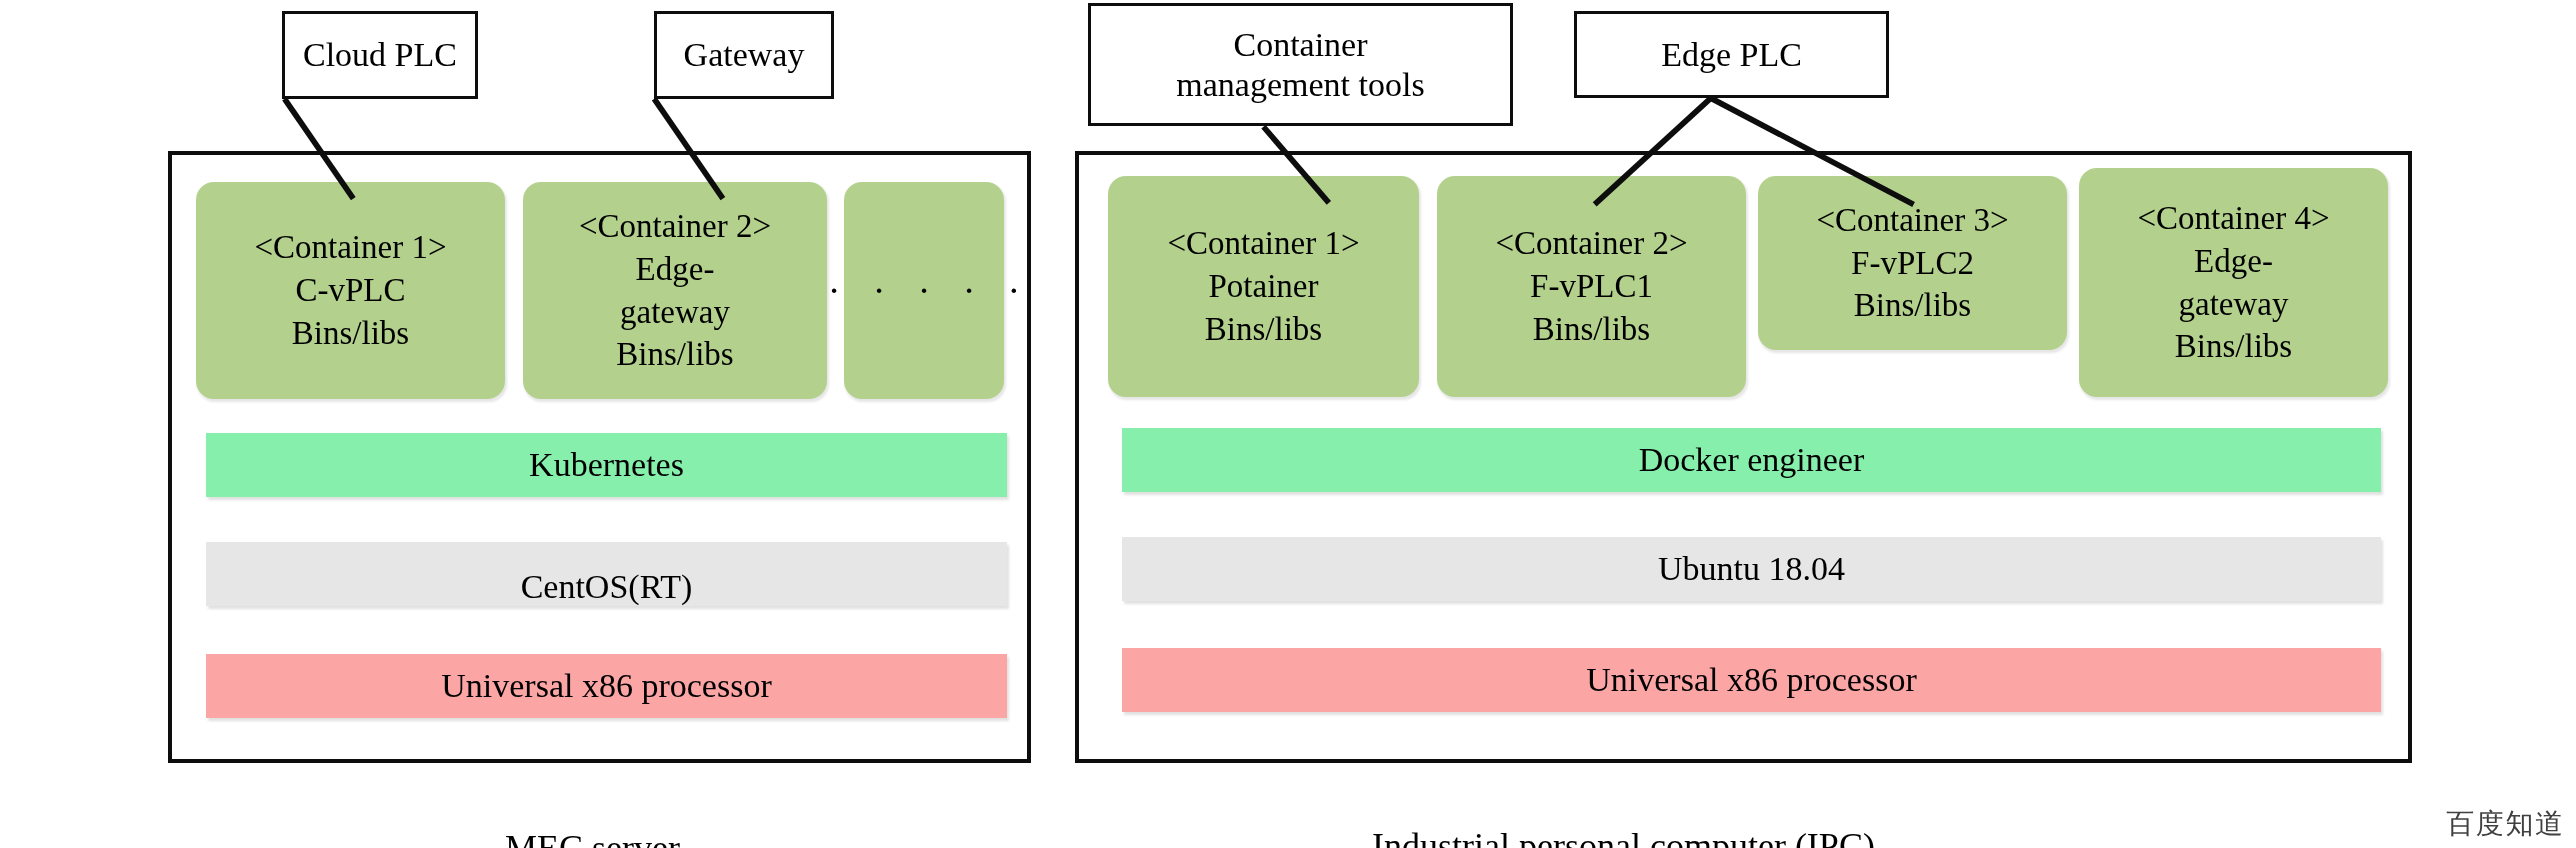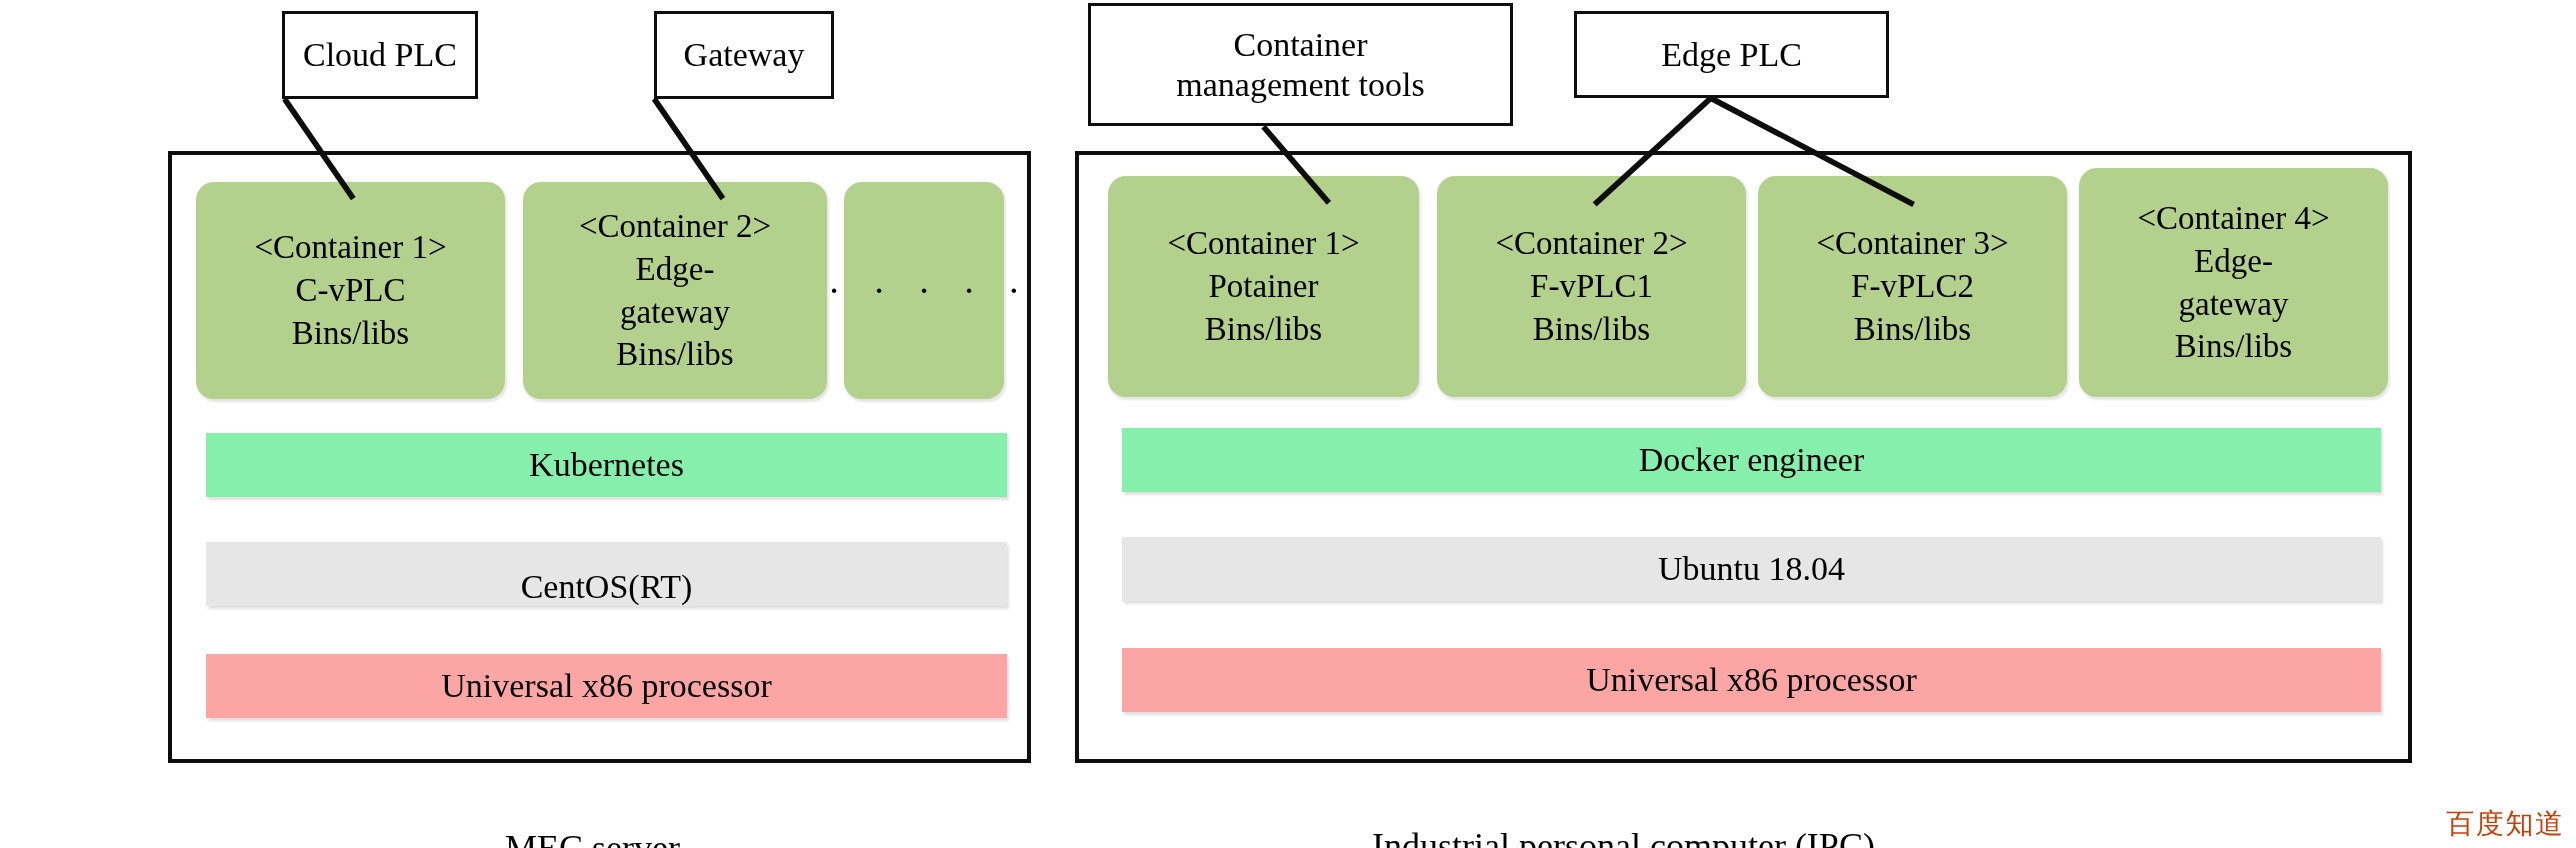--- a/index.html
+++ b/index.html
@@ -106,21 +106,21 @@
     z-index: 5;
     pointer-events: none;
   }
 
   
   .watermark {
     position: absolute;
     right: 11.4px;
     bottom: 4.9px;
     font-size: 28px;
-    color: #c2410c;
+    color: #404040;
     font-family: "DejaVu Sans", sans-serif;
     letter-spacing: 1.6px;
     z-index: 9;
   }
 </style>
 </head>
 <body>
 
 <div class="stage">
 
@@ -196,21 +196,21 @@
     <span class="ln">Potainer</span>
     <span class="ln">Bins/libs</span>
   </div>
 
   <div class="cbox" style="left:1437px; top:176px; width:309px; height:221px;">
     <span class="ln">&lt;Container 2&gt;</span>
     <span class="ln">F-vPLC1</span>
     <span class="ln">Bins/libs</span>
   </div>
 
-  <div class="cbox" style="left:1758px; top:176px; width:309px; height:221px;">
+  <div class="cbox" style="left:1758px; top:176px; width:309px; height:174px;">
     <span class="ln">&lt;Container 3&gt;</span>
     <span class="ln">F-vPLC2</span>
     <span class="ln">Bins/libs</span>
   </div>
 
   <div class="cbox" style="left:2079px; top:168px; width:309px; height:229px;">
     <span class="ln">&lt;Container 4&gt;</span>
     <span class="ln">Edge-</span>
     <span class="ln">gateway</span>
     <span class="ln">Bins/libs</span>

